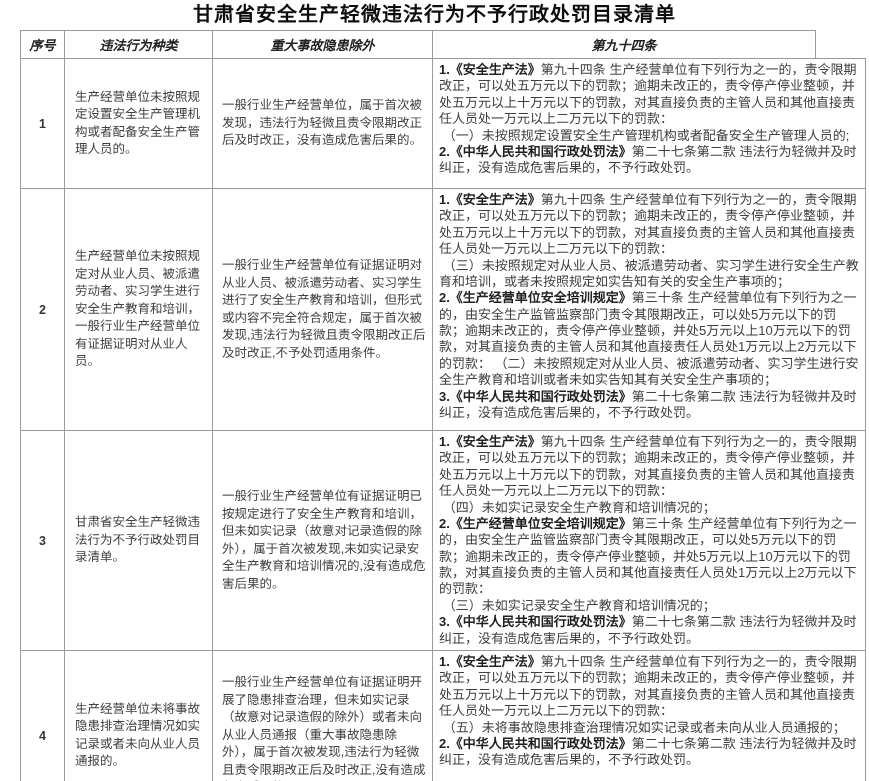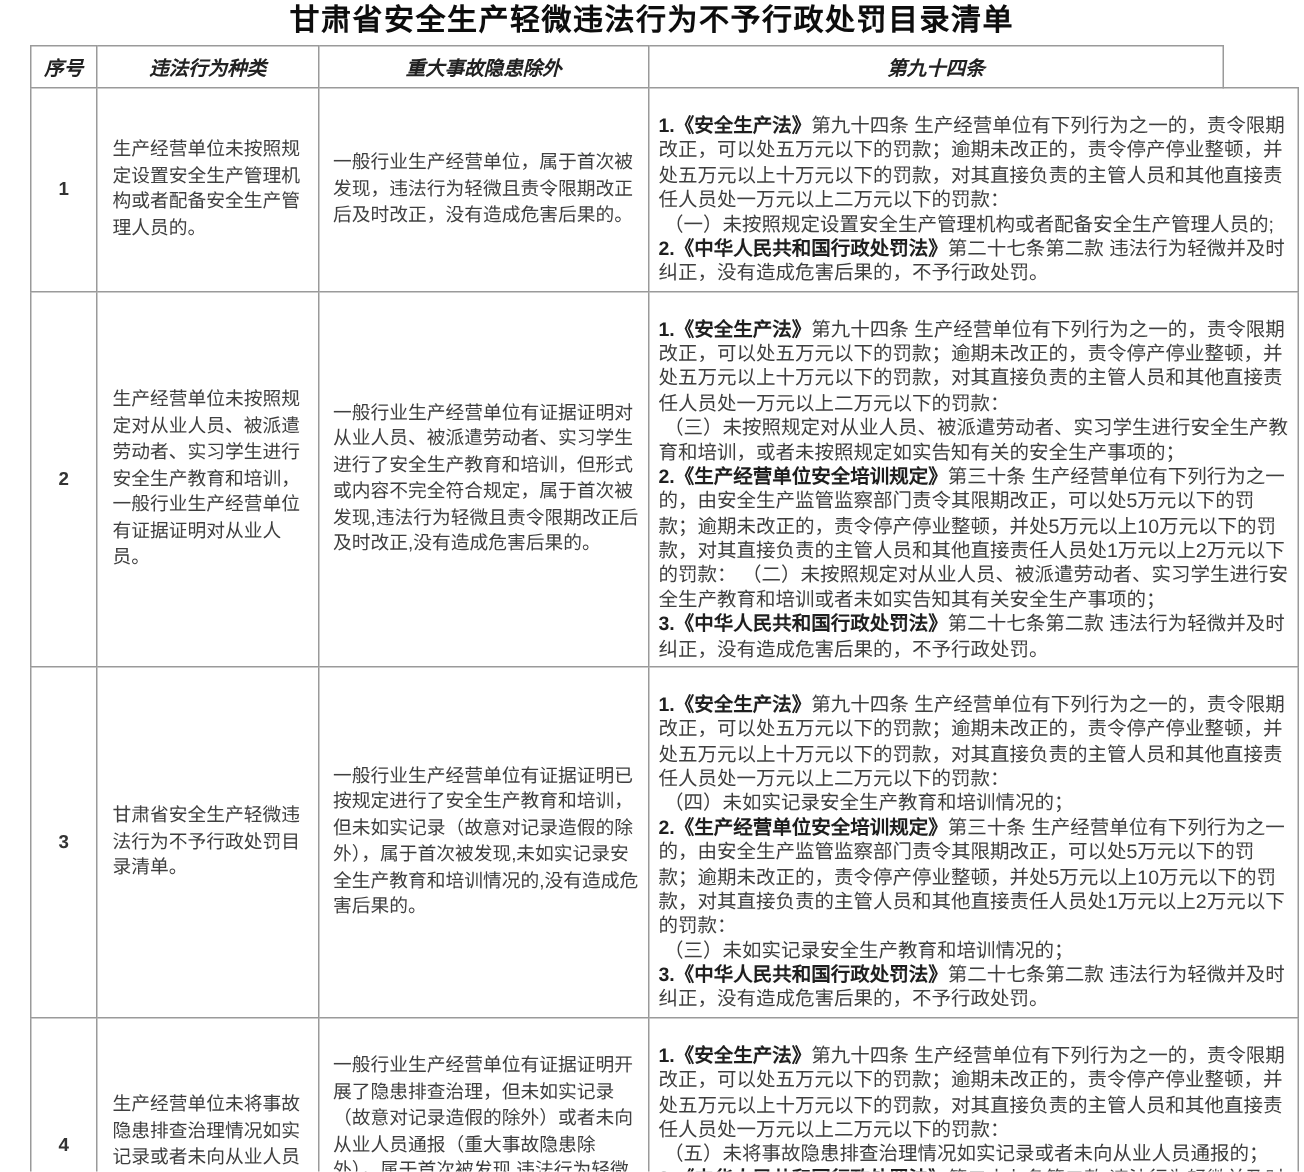--- a/index.html
+++ b/index.html
@@ -58,21 +58,21 @@
     padding: 4px 4px 4px 10px;
     line-height: 1.4;
     margin-left: 29px;
   }
   td.condition {
     padding: 4px 4px 4px 9px;
     line-height: 1.4;
   }
   td.legal {
     vertical-align: top;
-    padding: 17px 4px 3px 6px;
+    padding: 3px 4px 3px 6px;
     font-size: 13px;
     line-height: 1.26;
   }
   td.legal .seg { display: block; }
   td.legal .seg b { color: #1f1f1f; }
   td.legal .seg span { white-space: pre-wrap; }
   tbody tr:nth-child(1) { height: 130px; }
   tbody tr:nth-child(2) { height: 242px; }
   tbody tr:nth-child(3) { height: 220px; }
   tbody tr:nth-child(4) { height: 170px; }
@@ -107,21 +107,21 @@
           <td class="condition">一般行业生产经营单位，属于首次被发现，违法行为轻微且责令限期改正后及时改正，没有造成危害后果的。</td>
           <td class="legal" colspan="2">
             <div class="seg"><b>1.《安全生产法》</b><span>第九十四条 生产经营单位有下列行为之一的，责令限期改正，可以处五万元以下的罚款；逾期未改正的，责令停产停业整顿，并处五万元以上十万元以下的罚款，对其直接负责的主管人员和其他直接责任人员处一万元以上二万元以下的罚款：
  （一）未按照规定设置安全生产管理机构或者配备安全生产管理人员的;</span></div>
             <div class="seg"><b>2.《中华人民共和国行政处罚法》</b><span>第二十七条第二款 违法行为轻微并及时纠正，没有造成危害后果的，不予行政处罚。</span></div>
           </td>
         </tr>
         <tr>
           <td class="serial">2</td>
           <td class="violation">生产经营单位未按照规定对从业人员、被派遣劳动者、实习学生进行安全生产教育和培训，一般行业生产经营单位有证据证明对从业人员。</td>
-          <td class="condition">一般行业生产经营单位有证据证明对从业人员、被派遣劳动者、实习学生进行了安全生产教育和培训，但形式或内容不完全符合规定，属于首次被发现,违法行为轻微且责令限期改正后及时改正,没有造成危害后果的。</td>
+          <td class="condition">一般行业生产经营单位有证据证明对从业人员、被派遣劳动者、实习学生进行了安全生产教育和培训，但形式或内容不完全符合规定，属于首次被发现,违法行为轻微且责令限期改正后及时改正,不予处罚适用条件。</td>
           <td class="legal" colspan="2">
             <div class="seg"><b>1.《安全生产法》</b><span>第九十四条 生产经营单位有下列行为之一的，责令限期改正，可以处五万元以下的罚款；逾期未改正的，责令停产停业整顿，并处五万元以上十万元以下的罚款，对其直接负责的主管人员和其他直接责任人员处一万元以上二万元以下的罚款：
  （三）未按照规定对从业人员、被派遣劳动者、实习学生进行安全生产教育和培训，或者未按照规定如实告知有关的安全生产事项的；</span></div>
             <div class="seg"><b>2.《生产经营单位安全培训规定》</b><span>第三十条 生产经营单位有下列行为之一的，由安全生产监管监察部门责令其限期改正，可以处5万元以下的罚款；逾期未改正的，责令停产停业整顿，并处5万元以上10万元以下的罚款，对其直接负责的主管人员和其他直接责任人员处1万元以上2万元以下的罚款： （二）未按照规定对从业人员、被派遣劳动者、实习学生进行安全生产教育和培训或者未如实告知其有关安全生产事项的；</span></div>
             <div class="seg"><b>3.《中华人民共和国行政处罚法》</b><span>第二十七条第二款 违法行为轻微并及时纠正，没有造成危害后果的，不予行政处罚。</span></div>
           </td>
         </tr>
         <tr>
           <td class="serial">3</td>
           <td class="violation">甘肃省安全生产轻微违法行为不予行政处罚目录清单。</td>

